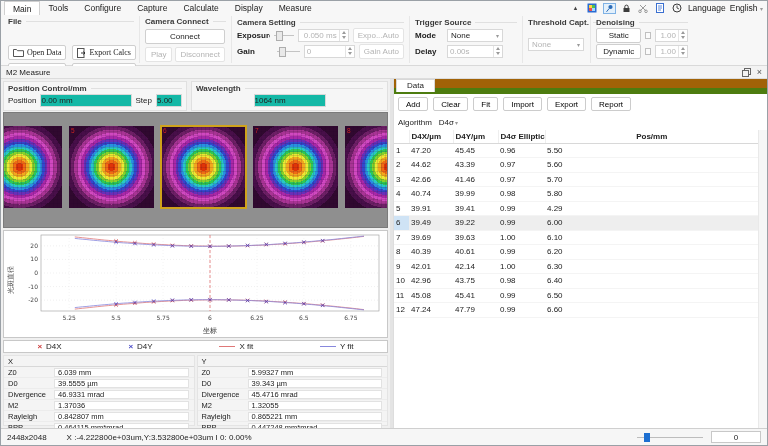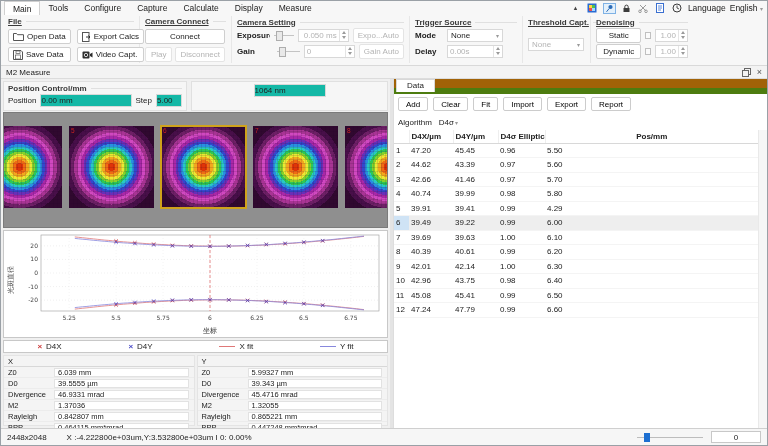--- a/index.html
+++ b/index.html
@@ -12,26 +12,26 @@
   .menu-item { padding:0 8px; display:flex; align-items:center; cursor:default; }
   .menu-item.active { background:#fff; border:1px solid #d0d0d0; border-bottom:none; }
   .topbar-right { margin-left:auto; display:flex; align-items:center; gap:4px; padding-right:4px; }
   .iconbox { width:13px; height:11px; display:flex; align-items:center; justify-content:center; }
   .iconbox.active { border:1px solid #7fb2e5; background:#e3f0fb; }
   .tri { font-size:6px; color:#444; line-height:1; }
 
   
   #ribbon { height:51px; background:#f7f7f7; border-bottom:1px solid #d9d9d9; display:flex; padding:1px 2px 2px 2px; }
   .rgroup { padding:1px 5px 1px 5px; border-right:1px solid #e7e7e7; display:flex; flex-direction:column; }
-  .rgroup-title { font-weight:bold; color:#3a3a3a; display:flex; align-items:center; gap:4px; height:10px; white-space:nowrap;text-decoration:underline; }
+  .rgroup-title { font-weight:bold; color:#3a3a3a; display:flex; align-items:center; gap:4px; height:10px; white-space:nowrap; }
   .rgroup-title::after { content:""; flex:1; border-top:1px solid #e0e0e0; min-width:4px; }
   .tbtn { background:#fff; border:1px solid #cfcfcf; border-radius:2px; display:inline-flex; align-items:center; gap:3px; padding:1px 4px; height:15px; font-size:8px; white-space:nowrap; cursor:default; }
   .tbtn.flat { border-color:#e4e4e4; }
   .dis { color:#b4b4b4; }
-  .file-grid { display:grid; grid-template-columns:auto auto; gap:3px 6px; margin-top:3px; }
+  .file-grid { display:grid; grid-template-columns:auto auto; gap:3px 6px; margin-top:19px;font-family:Liberation Serif, serif; }
   .cc-col { display:flex; flex-direction:column; gap:3px; margin-top:3px; width:80px; }
   .cc-row { display:flex; gap:3px; }
   .cc-row .tbtn { flex:1; justify-content:center; }
   .connect-btn { justify-content:center; }
   .cs-row, .tr-row, .dn-row { display:flex; align-items:center; gap:4px; height:16px; white-space:nowrap; }
   .lblw { width:52px; overflow:hidden; }
   .lblb { font-weight:bold; width:28px; }
   .slider { width:32px; height:1px; background:#c4c4c4; position:relative; }
   .slider::before { content:""; position:absolute; left:2px; top:-4px; width:5px; height:8px; background:#e9e9e9; border:1px solid #adadad; }
   .spinbox { display:flex; align-items:stretch; border:1px solid #d8d8d8; background:#fff; height:13px; }
@@ -353,20 +353,23 @@
               <span>Position Control/mm</span>
             </div>
           <div class="gb-row">
             <span>Position</span>
             <span class="field" style="flex:1">0.00 mm</span>
             <span>Step</span>
             <span class="field" style="width:26px">5.00</span>
           </div>
         </div>
         <div class="group-box" id="wave-group">
+          <div class="gb-title">
+              <span>Wavelength</span>
+            </div>
           <div class="gb-row" style="justify-content:center">
             <span class="field" style="width:72px">1064 nm</span>
           </div>
         </div>
       </div>
 
       <div id="beam-strip">
           <div class="thumb"></div>
           <div class="thumb">
             <span class="tnum">5</span>

